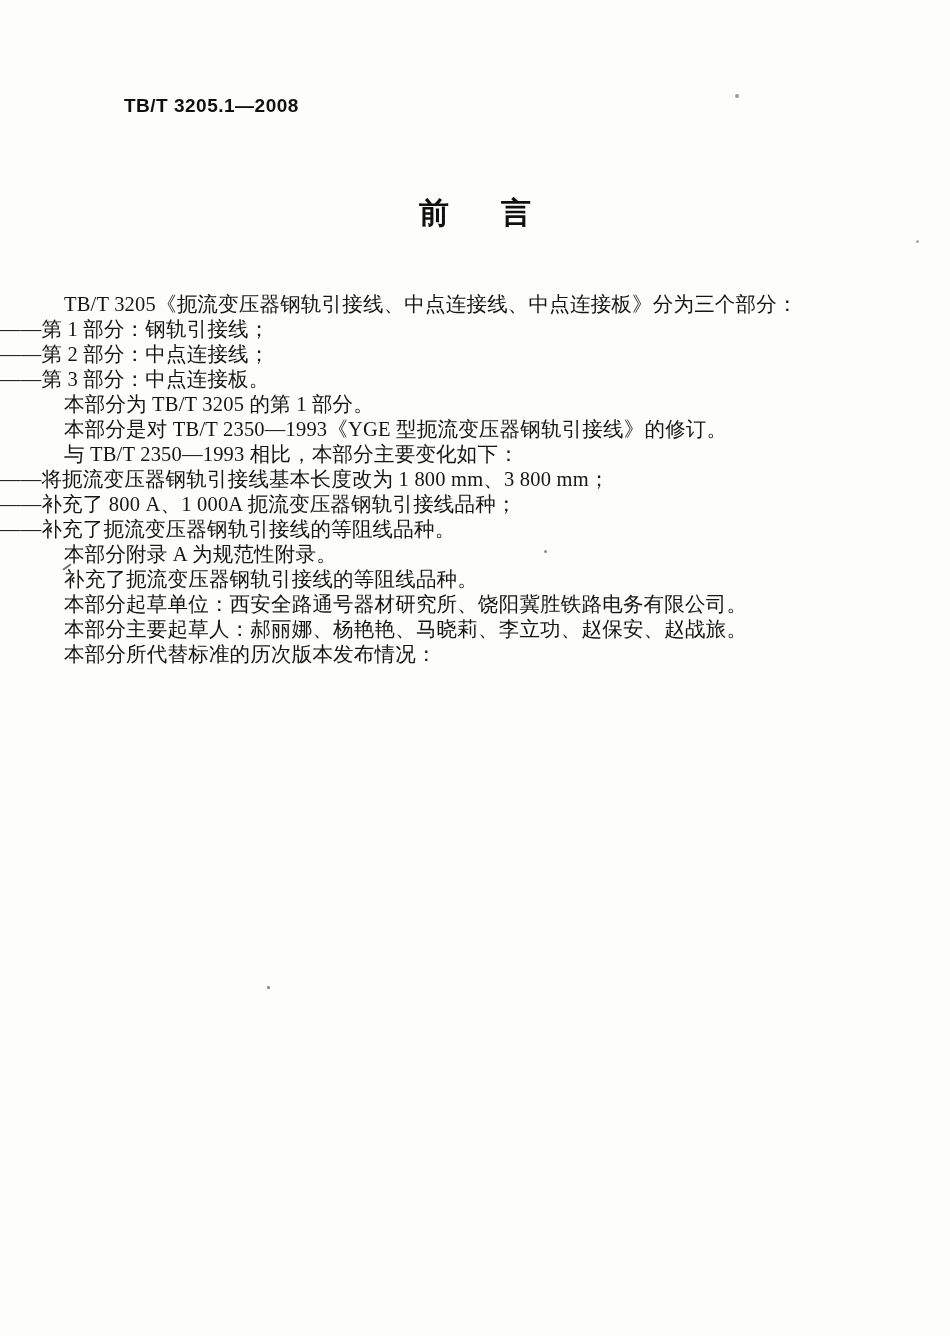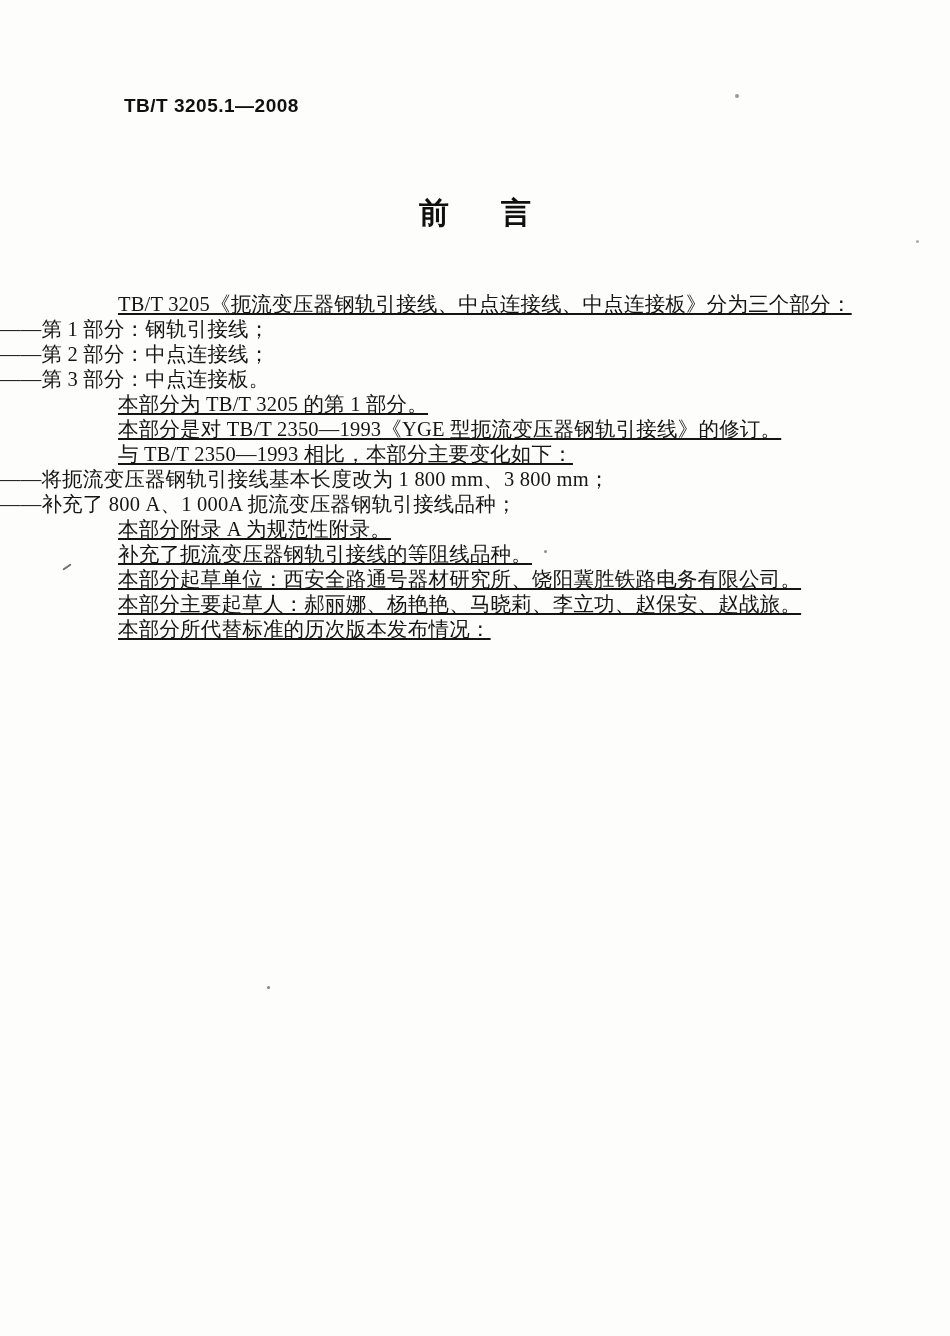--- a/index.html
+++ b/index.html
@@ -44,21 +44,21 @@
     width:100%;
   }
   .line{
     height:25px;
     line-height:25px;
     font-size:20.5px;
     white-space:nowrap;
     color:#151515;
     letter-spacing:0.2px;
   }
-  .line.para{padding-left:118px;text-decoration:underline;}
+  .line.para{padding-left:64px;}
   .line.dash{}
   .page-number{
     position:absolute;
     top:1216px;
     left:129px;
     font-size:24px;
     font-family:"Liberation Serif","DejaVu Serif",serif;
     color:#1d1d1d;
   }
   .speck{
@@ -88,20 +88,21 @@
   <div class="foreword">
       <div class="line para">TB/T 3205《扼流变压器钢轨引接线、中点连接线、中点连接板》分为三个部分：</div>
       <div class="line dash">——第 1 部分：钢轨引接线；</div>
       <div class="line dash">——第 2 部分：中点连接线；</div>
       <div class="line dash">——第 3 部分：中点连接板。</div>
       <div class="line para">本部分为 TB/T 3205 的第 1 部分。</div>
       <div class="line para">本部分是对 TB/T 2350—1993《YGE 型扼流变压器钢轨引接线》的修订。</div>
       <div class="line para">与 TB/T 2350—1993 相比，本部分主要变化如下：</div>
       <div class="line dash">——将扼流变压器钢轨引接线基本长度改为 1 800 mm、3 800 mm；</div>
       <div class="line dash">——补充了 800 A、1 000A 扼流变压器钢轨引接线品种；</div>
+      <div class="line dash">——补充了扼流变压器钢轨引接线的等阻线品种。</div>
       <div class="line para">本部分附录 A 为规范性附录。</div>
       <div class="line para">补充了扼流变压器钢轨引接线的等阻线品种。</div>
       <div class="line para">本部分起草单位：西安全路通号器材研究所、饶阳冀胜铁路电务有限公司。</div>
       <div class="line para">本部分主要起草人：郝丽娜、杨艳艳、马晓莉、李立功、赵保安、赵战旅。</div>
       <div class="line para">本部分所代替标准的历次版本发布情况：</div>
     </div>
 
   <div class="page-number">Ⅱ</div>
 
   <div class="speck" style="left:735px;top:94px;width:4px;height:4px;background:#9a9a9a;"></div>

